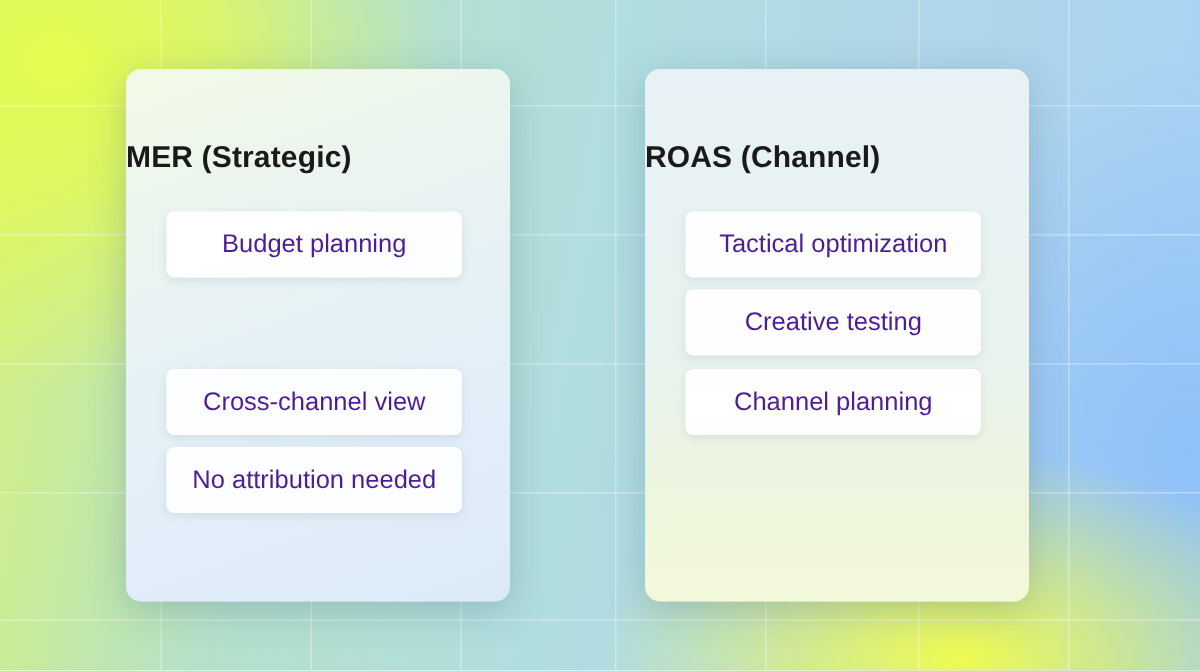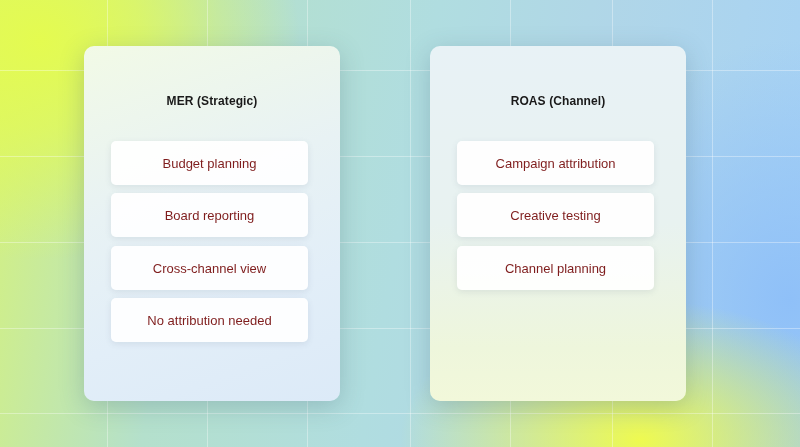--- a/index.html
+++ b/index.html
@@ -23,30 +23,30 @@
   }
   .card.left {
     left: 84px;
     background: linear-gradient(160deg, #f2fae6 0%, #e8f2f4 40%, #e2eef8 70%, #dceaf8 100%);
   }
   .card.right {
     left: 430px;
     background: linear-gradient(180deg, #e8f2f6 0%, #e8f2f0 50%, #eef6dc 85%, #f2f8da 100%);
   }
   .card-title {
-    position: absolute; top: 48px; left: 0; right: 0; text-align: center;
-    font-size: 12px; font-weight: bold; color: #1a1a1a; letter-spacing: 0.1px;
+    position: absolute; top: 48px; left: 0; right: 0; text-align: left;
+    font-size: 20px; font-weight: bold; color: #1a1a1a; letter-spacing: 0.1px;
   }
   .item {
     position: absolute; left: 27px; width: 197px; height: 44px;
     background: rgba(255,255,255,0.92);
     border-radius: 5px;
     box-shadow: 0 2px 6px rgba(80,100,120,0.12);
     display: flex; align-items: center; justify-content: center;
-    font-size: 13px; color: #7f1d1d;
+    font-size: 17px; color: #4c1d95;
   }
   .item.i0 { top: 95px; }
   .item.i1 { top: 147px; }
   .item.i2 { top: 200px; text-align: right; }
   .item.i3 { top: 252px; }
 </style>
 </head>
 <body>
 
 <div class="grid">
@@ -60,23 +60,22 @@
   <div class="hline" style="top:70px"></div>
   <div class="hline" style="top:156px"></div>
   <div class="hline" style="top:242px"></div>
   <div class="hline" style="top:328px"></div>
   <div class="hline" style="top:413px"></div>
 </div>
 
 <div class="card left">
   <div class="card-title">MER (Strategic)</div>
   <div class="item i0">Budget planning</div>
-  <div class="item i1">Board reporting</div>
   <div class="item i2">Cross-channel view</div>
   <div class="item i3">No attribution needed</div>
 </div>
 
 <div class="card right">
   <div class="card-title">ROAS (Channel)</div>
-  <div class="item i0">Campaign attribution</div>
+  <div class="item i0">Tactical optimization</div>
   <div class="item i1">Creative testing</div>
   <div class="item i2">Channel planning</div>
 </div>
 
 </body></html>

